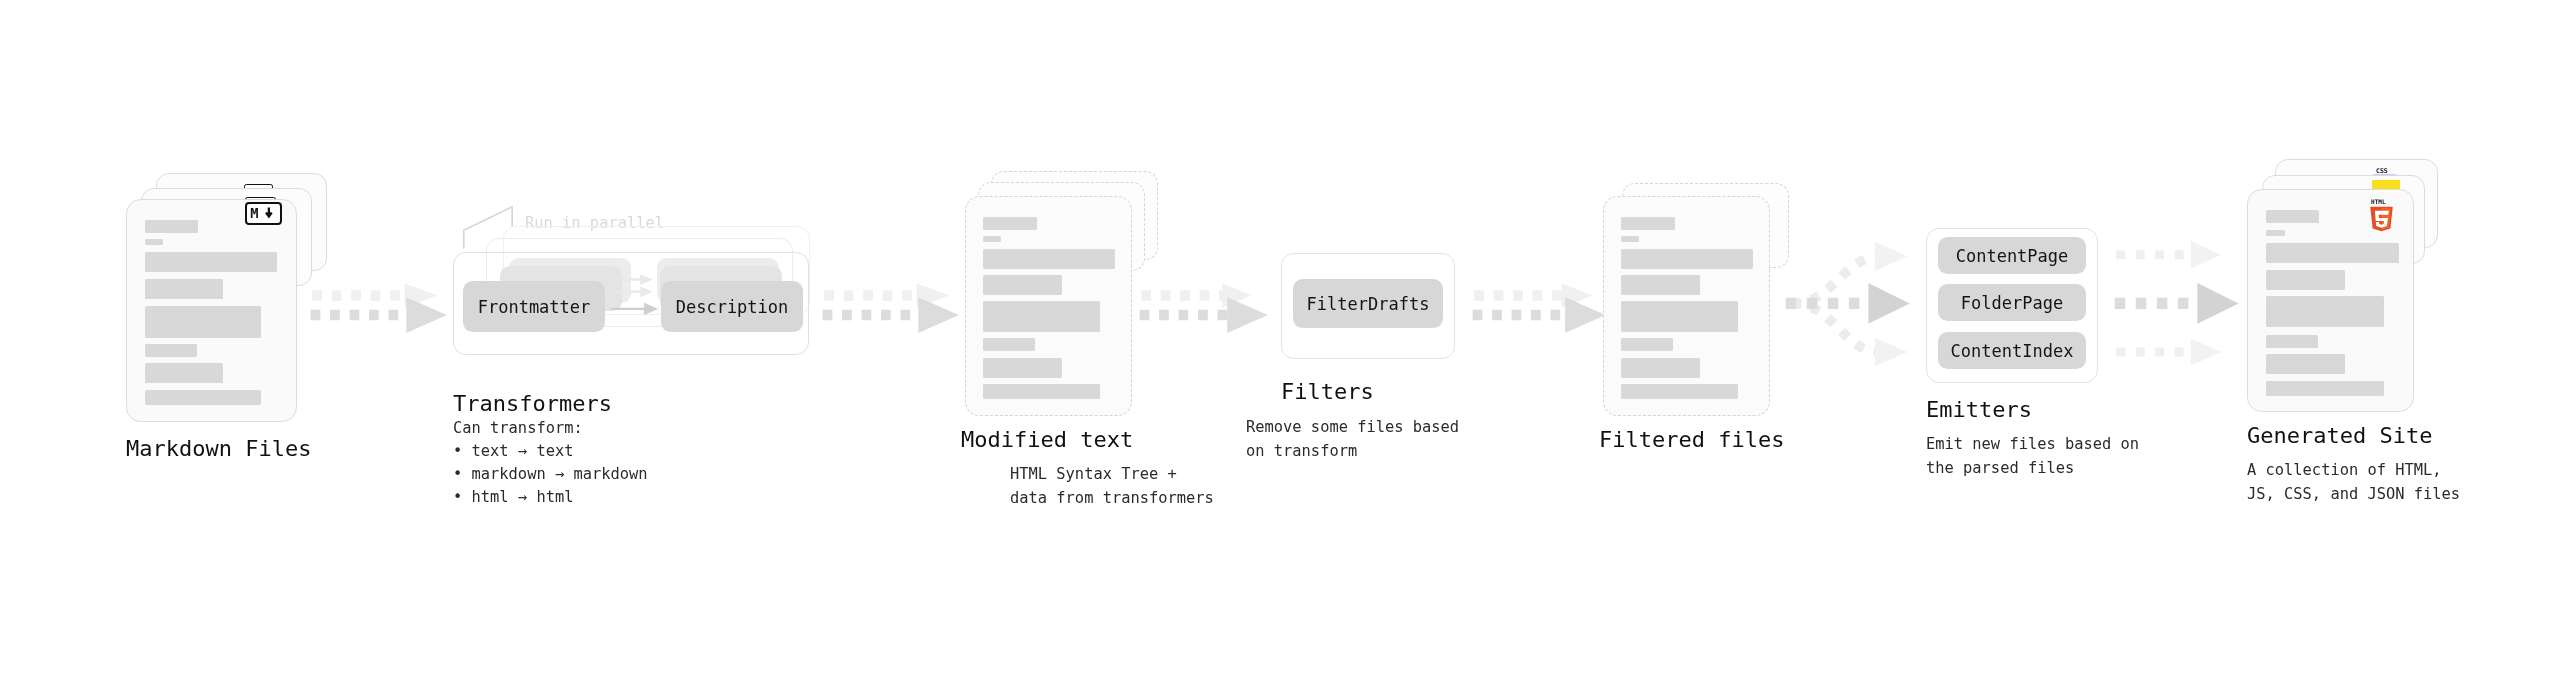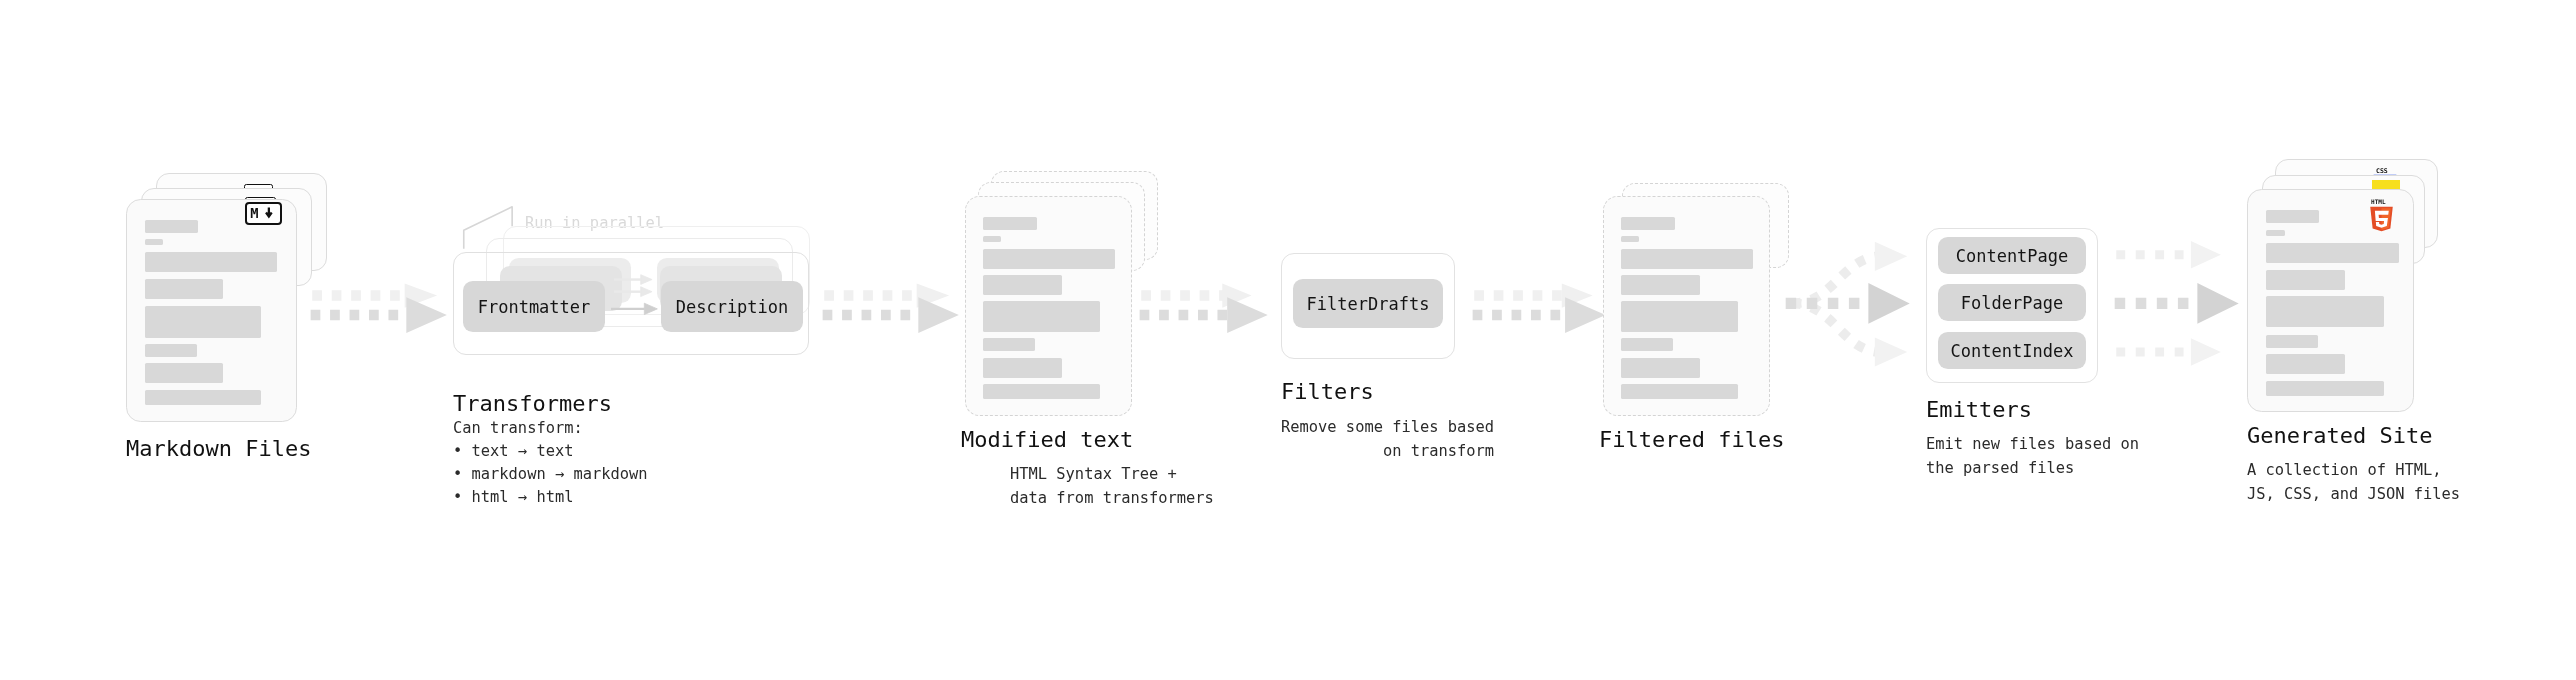--- a/index.html
+++ b/index.html
@@ -253,21 +253,21 @@
       <polygon points="104,19 140,34 104,49" fill="#f0f0f0"></polygon>
       <line x1="2" y1="58" x2="118" y2="58" stroke="#dcdcdc" stroke-width="13" stroke-dasharray="12 12"></line>
       <polygon points="110,36 160,58 110,80" fill="#dcdcdc"></polygon>
     </g>
   </svg>
 
   <div class="nodebox" style="left:1281px; top:253px; width:174px; height:106px;"></div>
   <div class="pill" style="left:1293px; top:279px; width:150px; height:49px;">FilterDrafts</div>
 
   <div class="label-title" style="left:1281px; top:379px;">Filters</div>
-  <div class="label-sub" style="left:1281px; top:416px;text-align:right;"><span>Remove some files based</span><br><span>on transform</span></div>
+  <div class="label-sub" style="left:1246px; top:416px;"><span>Remove some files based</span><br><span>on transform</span></div>
 
   <svg class="connector" style="position:absolute; left:1471px; top:268px;" width="150" height="73" viewBox="0 0 185 90">
     <g>
       <line x1="4" y1="34" x2="118" y2="34" stroke="#f0f0f0" stroke-width="13" stroke-dasharray="12 12"></line>
       <polygon points="112,19 150,34 112,49" fill="#f0f0f0"></polygon>
       <line x1="2" y1="58" x2="124" y2="58" stroke="#dcdcdc" stroke-width="13" stroke-dasharray="12 12"></line>
       <polygon points="116,36 166,58 116,80" fill="#dcdcdc"></polygon>
     </g>
   </svg>
 

